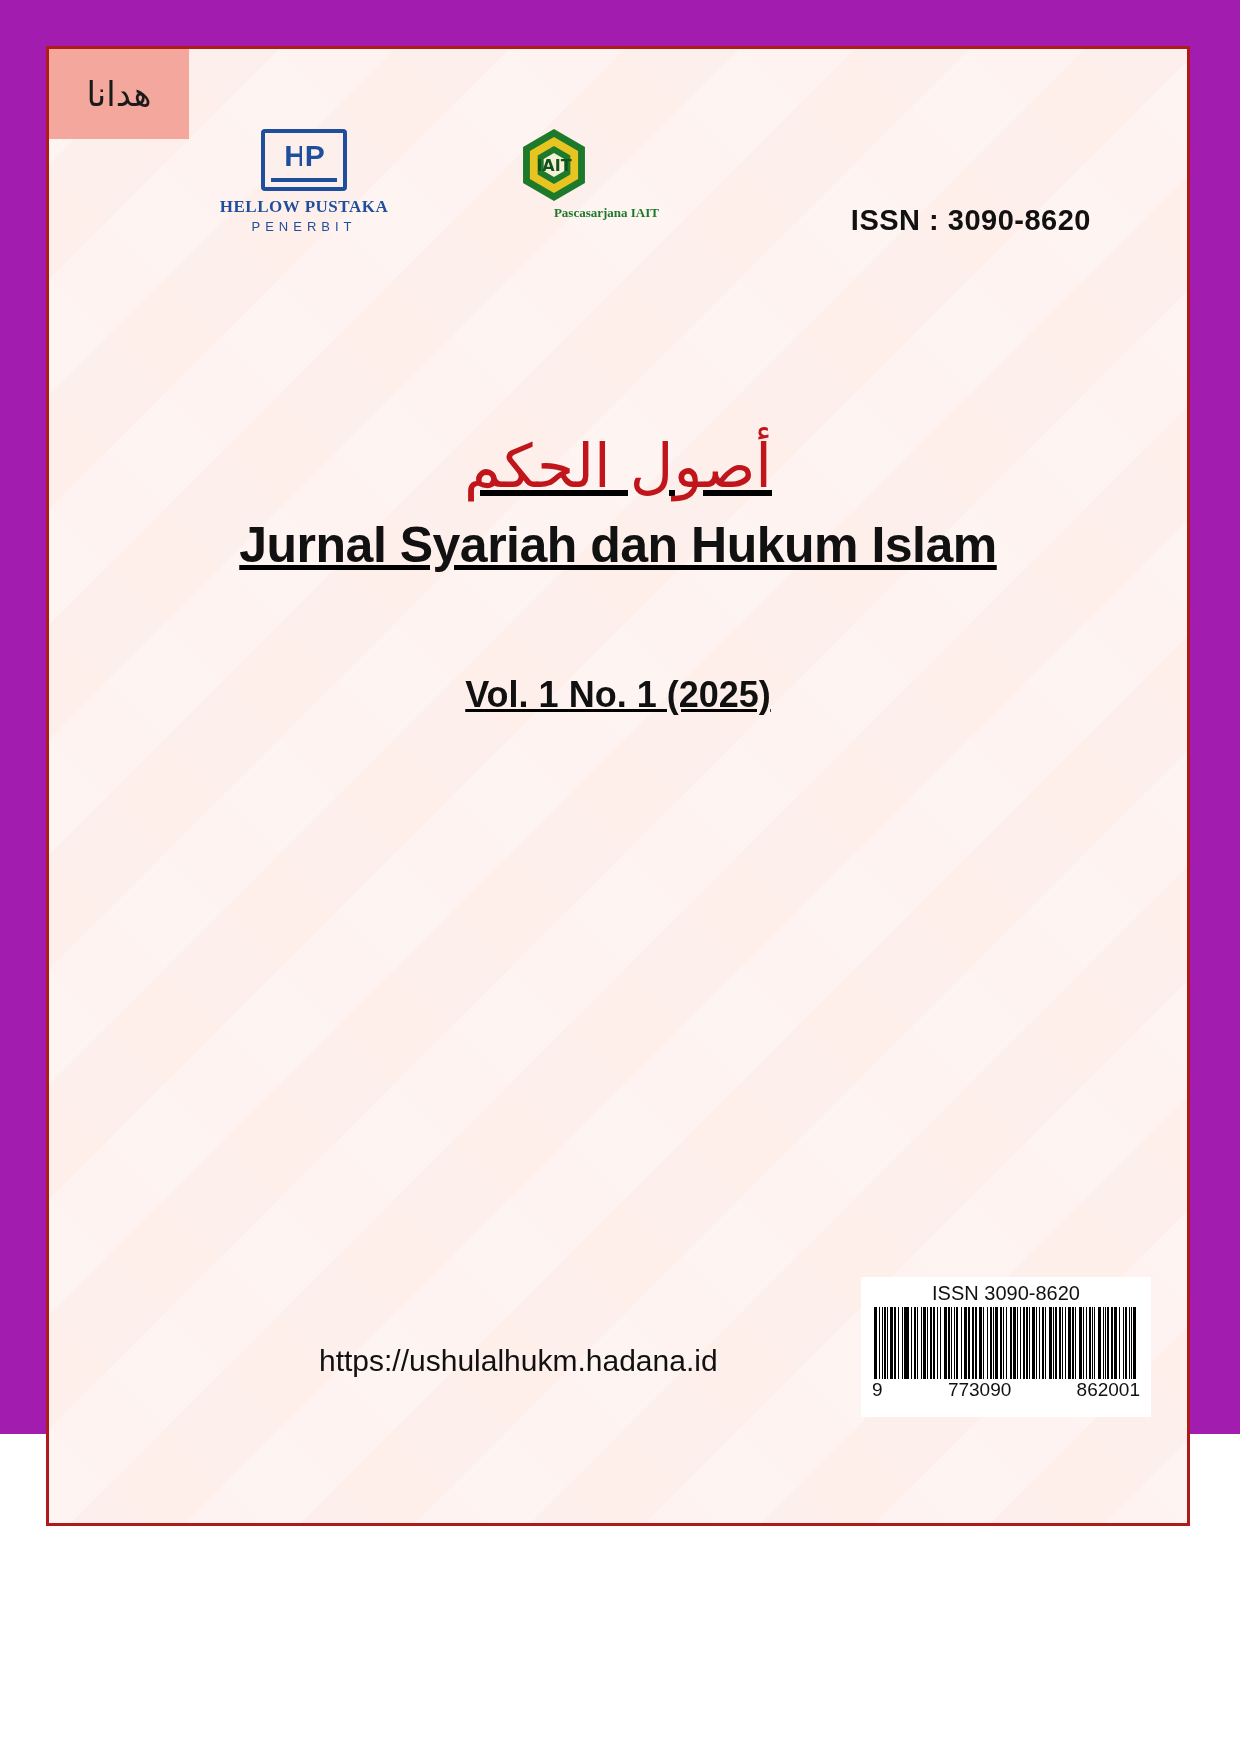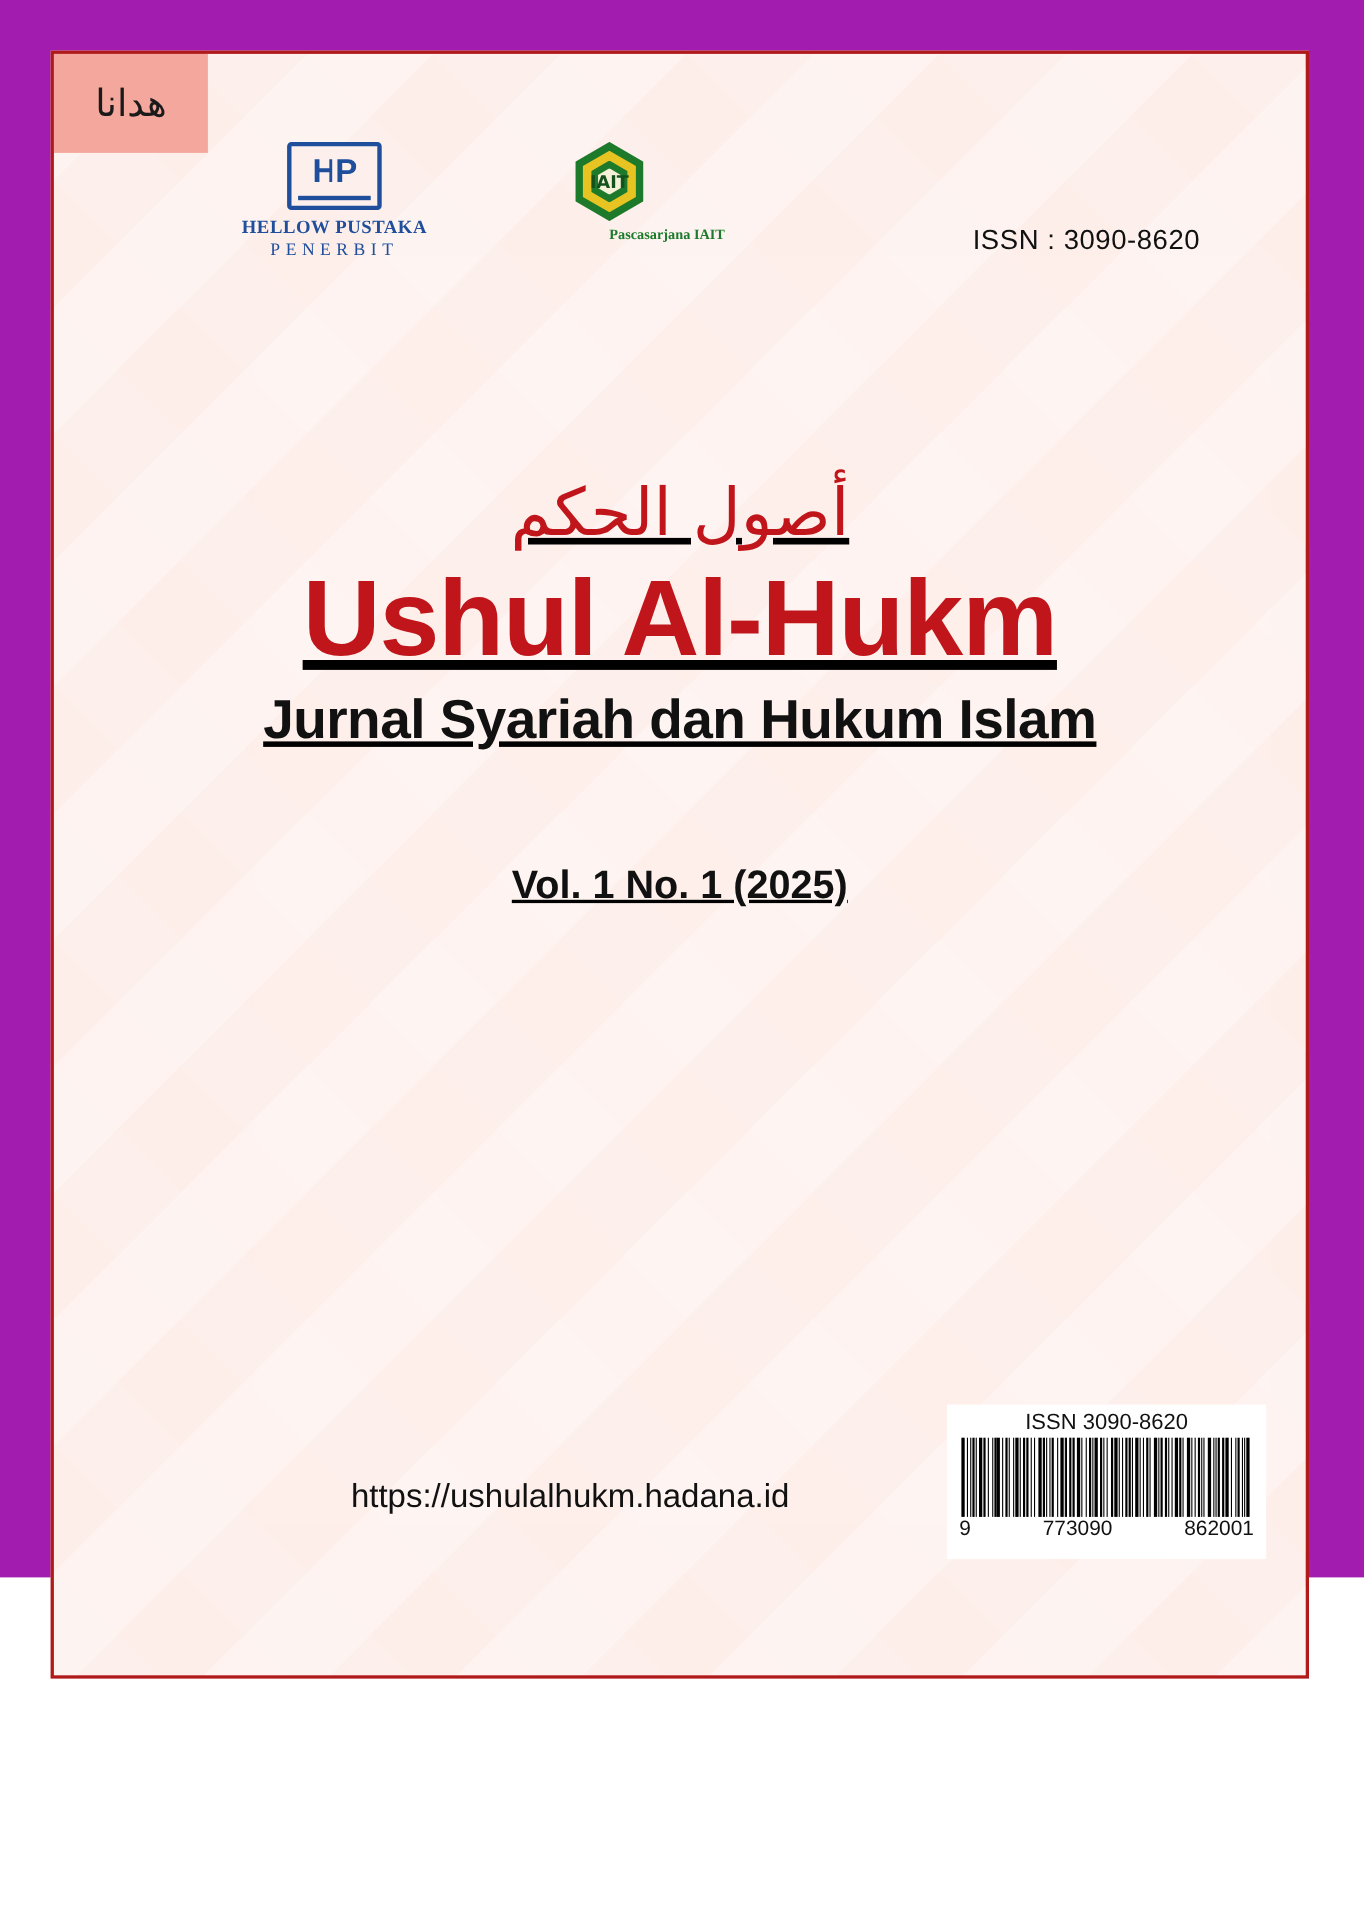--- a/index.html
+++ b/index.html
@@ -113,22 +113,22 @@
     background: #1f4e9c;
   }
   .logo-hp .name {
     font-family: "Liberation Serif", serif;
     font-size: 17px;
     color: #1f4e9c;
     font-weight: bold;
     letter-spacing: 0.5px;
   }
   .logo-hp .sub {
-    font-family: Liberation Serif, serif;
-    font-size: 16px;
+    font-family: Liberation Sans, sans-serif;
+    font-size: 13px;
     color: #1f4e9c;
     letter-spacing: 5px;
     margin-top: 2px;
   }
 
   
   .logo-iait {
     position: absolute;
     left: 400px;
     top: 80px;
@@ -182,22 +182,22 @@
     font-size: 13px;
     font-weight: bold;
     color: #1d7a2b;
   }
 
   
   .issn-top {
     position: absolute;
     right: 96px;
     top: 155px;
-    font-size: 25px;
-    font-weight: normal;
+    font-size: 29px;
+    font-weight: bold;
     color: #111111;
     letter-spacing: 0.5px;
   }
 
   
   .title-block {
     position: absolute;
     left: 0; right: 0;
     top: 380px;
     text-align: center;
@@ -310,21 +310,20 @@
         <div class="core"></div>
         <div class="glyph">IAIT</div>
       </div>
       <div class="label">Pascasarjana IAIT</div>
     </div>
 
     <div class="issn-top">ISSN : 3090-8620</div>
 
     <div class="title-block">
       <div class="title-arabic">أصول الحكم</div>
-      <div class="title-main">Ushul Al-Hukm</div>
       <div class="title-sub">Jurnal Syariah dan Hukum Islam</div>
       <div class="volume">Vol. 1 No. 1 (2025)</div>
     </div>
 
     <div class="url">https://ushulalhukm.hadana.id</div>
 
     <div class="barcode-box">
       <div class="bc-title">ISSN 3090-8620</div>
       <div class="bars">
           <i style="width:3px"></i>

